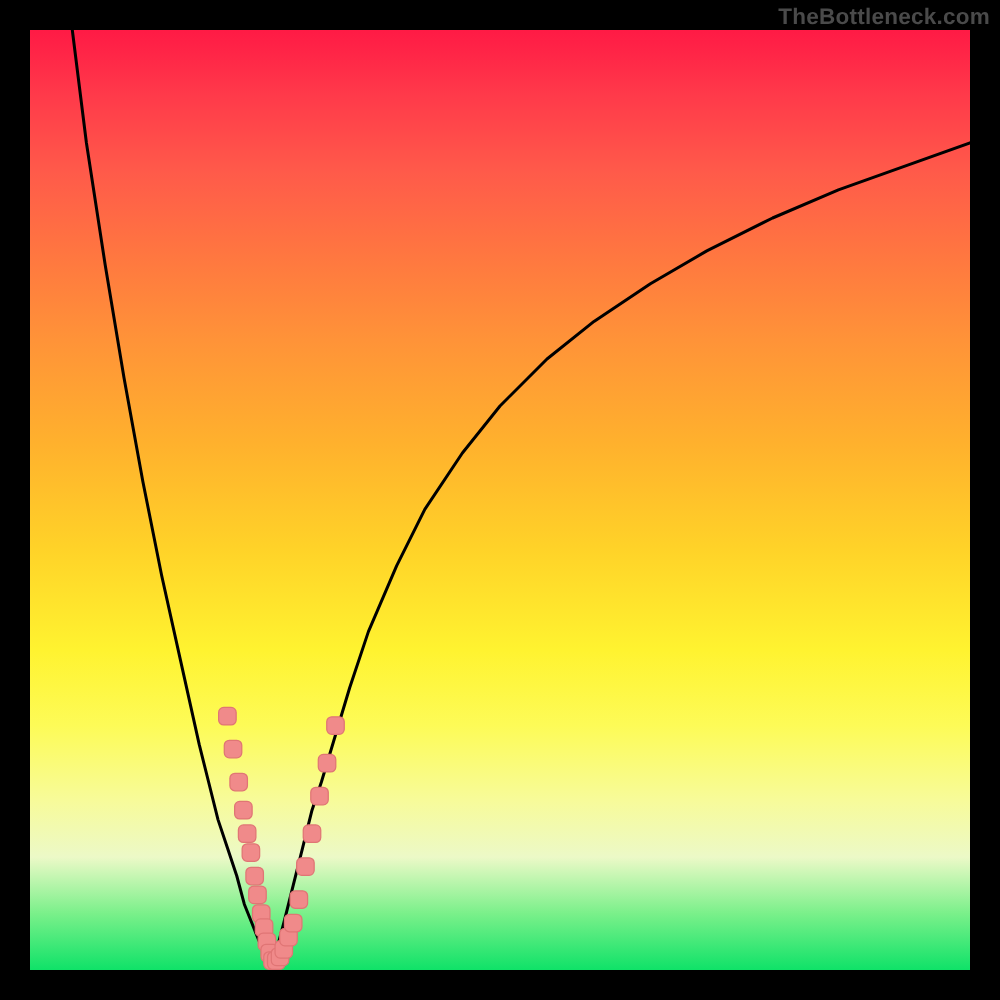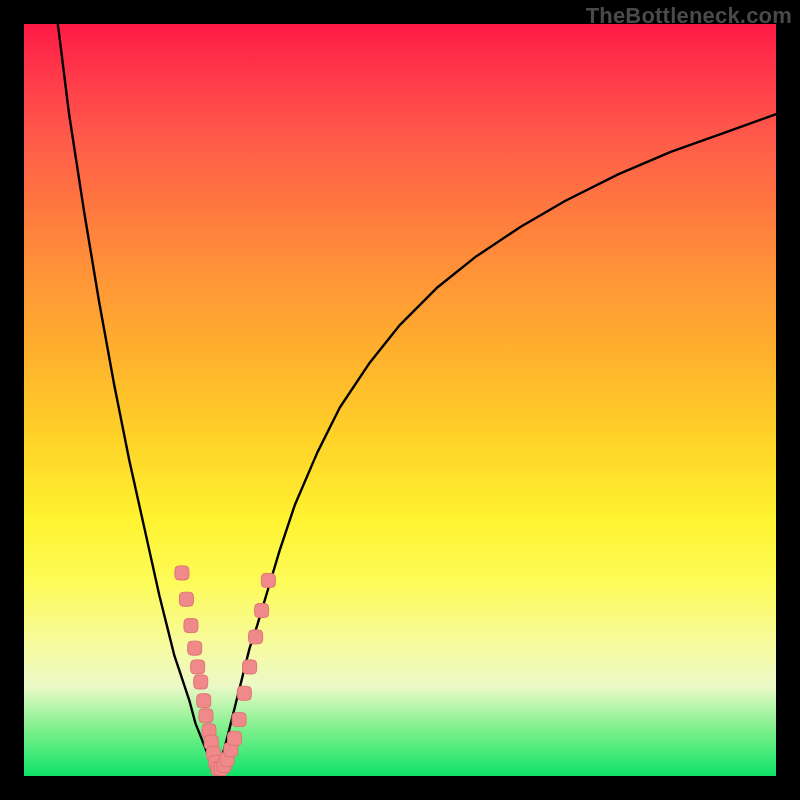--- a/index.html
+++ b/index.html
@@ -45,21 +45,21 @@
     inset: 0;
     width: 100%;
     height: 100%;
     display: block;
   }
   .watermark {
     position: absolute;
     top: 3px;
     right: 8px;
     color: #4a4a4a;
-    font-size: 22px;
+    font-size: 18px;
     font-weight: 600;
     letter-spacing: 0.2px;
     user-select: none;
   }
 </style>
 </head>
 <body>
 
 <div class="frame">
   <div class="watermark">TheBottleneck.com</div>

